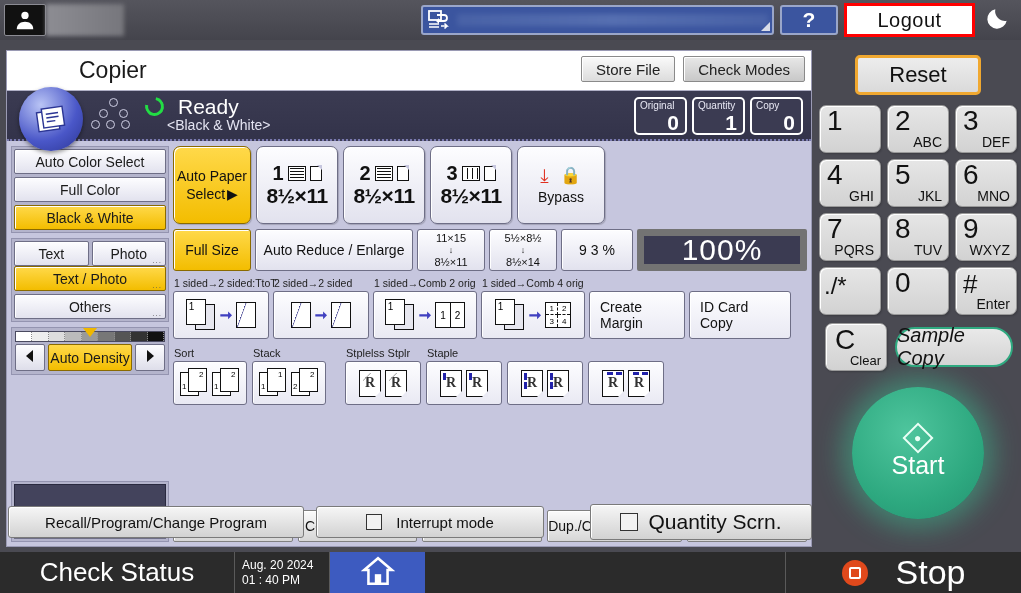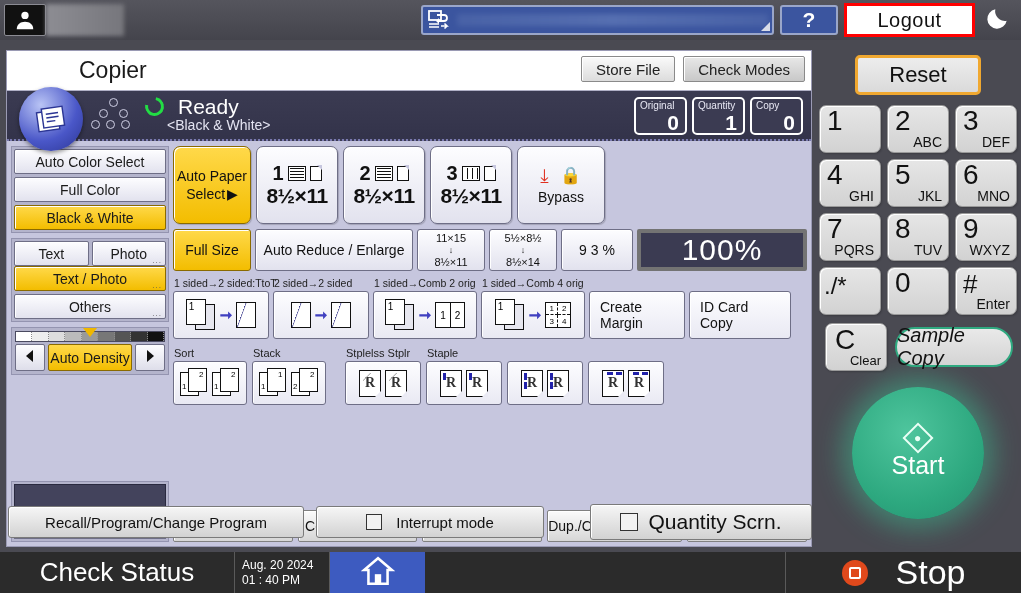--- a/index.html
+++ b/index.html
@@ -212,21 +212,21 @@
     border:1px solid #6e6e86;border-radius:3px;
     box-shadow:inset 1px 1px 0 #fff;
     display:flex;align-items:center;justify-content:center;
     font-size:14px;color:#111;text-align:center;padding:0 6px;
   }
   .rz.sel{background:linear-gradient(#ffd94a,#f3bd00);border-color:#8a6a00;}
   .rz.two{font-size:11px;line-height:12px;}
   .rz.two i{display:block;font-style:normal;}
   .rz.two .ar{font-size:9px;}
   .zoomdisp{
-    flex:1;height:42px;background:#3b3b52;border:4px solid #737373;border-radius:2px;
+    flex:1;height:42px;background:#3b3b52;border:7px solid #737373;border-radius:2px;
     display:flex;align-items:center;justify-content:center;
     color:#fff;font-size:30px;letter-spacing:1px;text-align:right;
   }
 
   .dup-row{display:flex;gap:4px;margin-bottom:6px;position:relative;}
   .dupcell{position:relative;}
   .duplab{
     position:absolute;top:-14px;left:1px;font-size:10.5px;color:#222;white-space:nowrap;
   }
   .dup{

